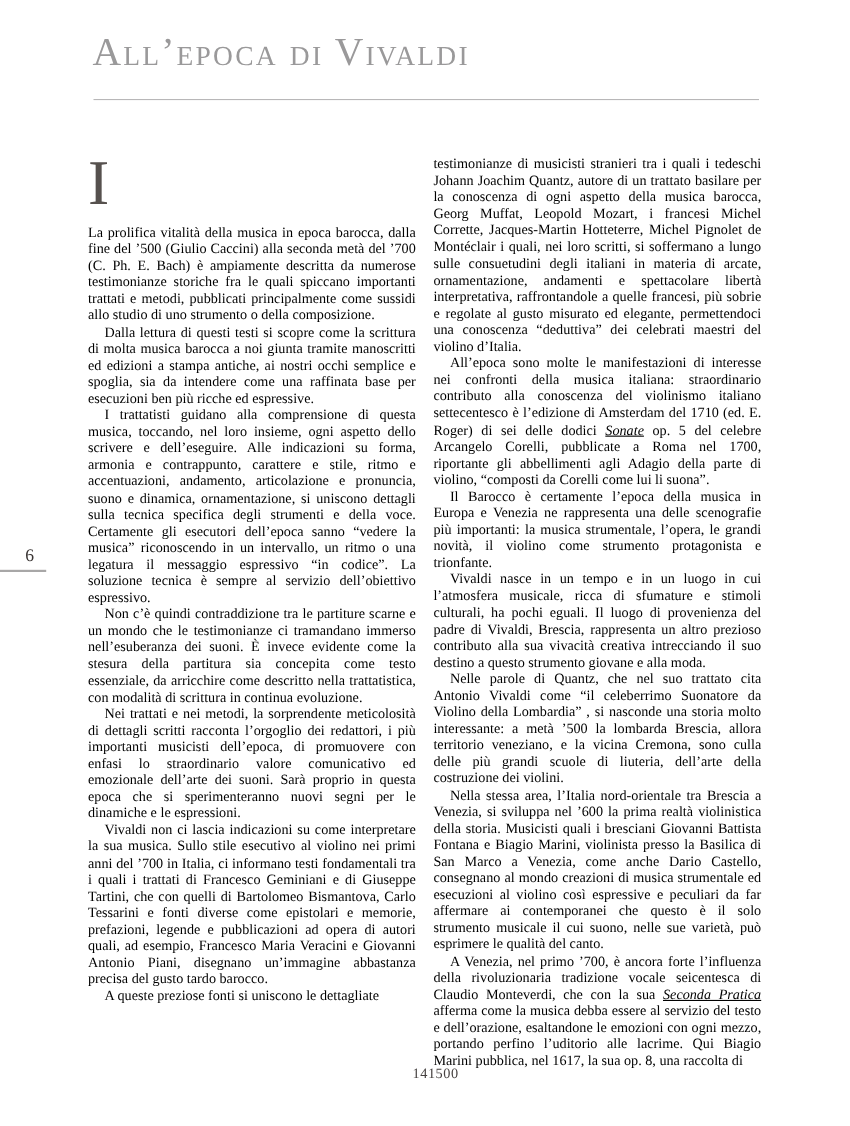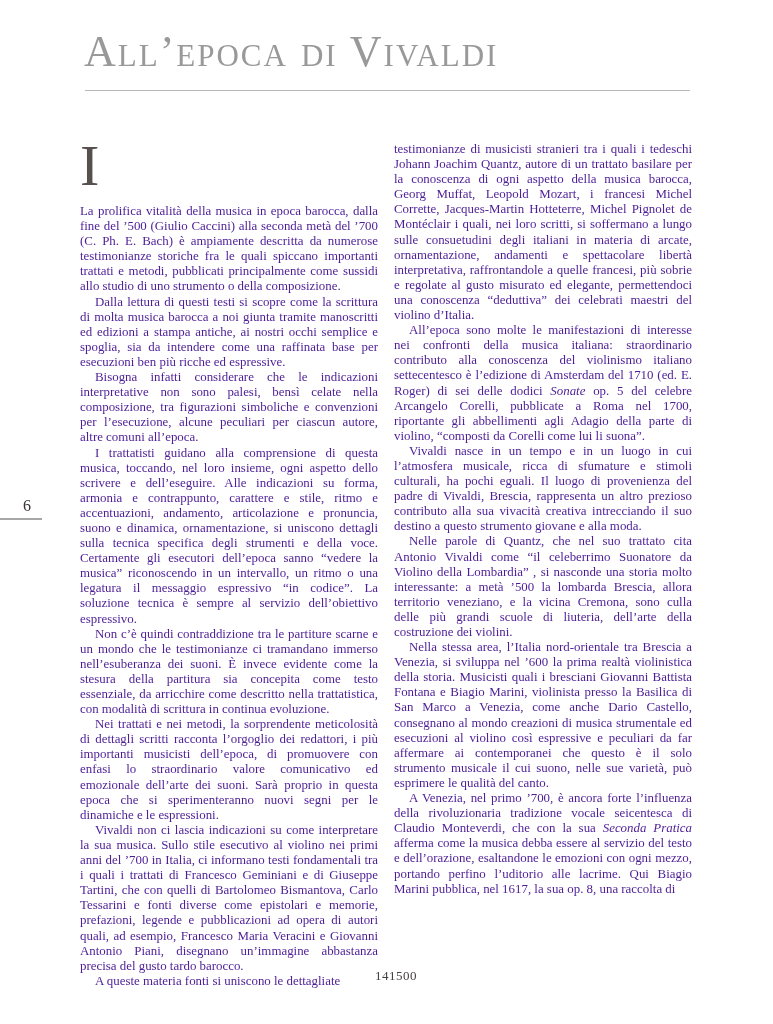--- a/index.html
+++ b/index.html
@@ -13,21 +13,21 @@
     height: 1024px;
     font-family: "Liberation Serif", serif;
     overflow: hidden;
   }
 
   
   .page-title {
     position: absolute;
     left: 84px;
     top: 26px;
-    font-size: 44px;
+    font-size: 36px;
     font-variant: small-caps;
     letter-spacing: 2px;
     color: #9a999a;
     white-space: nowrap;
   }
   .title-rule {
     position: absolute;
     left: 85px;
     top: 90px;
     width: 605px;
@@ -87,24 +87,24 @@
     color: #4c4744;
     white-space: nowrap;
   }
 
   .para {
     clear: both;
     margin: 0;
     text-align: justify;
     font-size: 12.9px;
     line-height: 15.1px;
-    color: #4c1d95;
+    color: #000000;
   }
   .para.ind { text-indent: 15px; }
-  .para em { font-style: italic; }
+  .para em { font-style: italic; text-decoration: underline; }
 
   
   .footer-num {
     position: absolute;
     left: 14px;
     top: 968px;
     width: 764px;
     text-align: center;
     font-size: 13px;
     letter-spacing: 0.5px;
@@ -122,30 +122,30 @@
   <div class="margin-num-rule"></div>
 </div>
 
 <div class="columns">
   <div class="col" id="col-left">
     <div class="heading-block">
       <span class="dropcap">I</span>
     </div>
   <p class="para"><span>La prolifica vitalità della musica in epoca barocca, dalla fine del ’500 (Giulio Caccini) alla seconda metà del ’700 (C. Ph. E. Bach) è ampiamente descritta da numerose testimonianze storiche fra le quali spiccano importanti trattati e metodi, pubblicati principalmente come sussidi allo studio di uno strumento o della composizione.</span></p>
       <p class="para ind"><span>Dalla lettura di questi testi si scopre come la scrittura di molta musica barocca a noi giunta tramite manoscritti ed edizioni a stampa antiche, ai nostri occhi semplice e spoglia, sia da intendere come una raffinata base per esecuzioni ben più ricche ed espressive.</span></p>
-      <p class="para ind"><span>Bisogna infatti considerare che le indicazioni interpretative non sono palesi, bensì celate nella composizione, tra figurazioni simboliche e convenzioni per l’esecuzione, alcune peculiari per ciascun autore, altre comuni all’epoca.</span></p>
       <p class="para ind"><span>I trattatisti guidano alla comprensione di questa musica, toccando, nel loro insieme, ogni aspetto dello scrivere e dell’eseguire. Alle indicazioni su forma, armonia e contrappunto, carattere e stile, ritmo e accentuazioni, andamento, articolazione e pronuncia, suono e dinamica, ornamentazione, si uniscono dettagli sulla tecnica specifica degli strumenti e della voce. Certamente gli esecutori dell’epoca sanno “vedere la musica” riconoscendo in un intervallo, un ritmo o una legatura il messaggio espressivo “in codice”. La soluzione tecnica è sempre al servizio dell’obiettivo espressivo.</span></p>
       <p class="para ind"><span>Non c’è quindi contraddizione tra le partiture scarne e un mondo che le testimonianze ci tramandano immerso nell’esuberanza dei suoni. È invece evidente come la stesura della partitura sia concepita come testo essenziale, da arricchire come descritto nella trattatistica, con modalità di scrittura in continua evoluzione.</span></p>
       <p class="para ind"><span>Nei trattati e nei metodi, la sorprendente meticolosità di dettagli scritti racconta l’orgoglio dei redattori, i più importanti musicisti dell’epoca, di promuovere con enfasi lo straordinario valore comunicativo ed emozionale dell’arte dei suoni. Sarà proprio in questa epoca che si sperimenteranno nuovi segni per le dinamiche e le espressioni.</span></p>
       <p class="para ind"><span>Vivaldi non ci lascia indicazioni su come interpretare la sua musica. Sullo stile esecutivo al violino nei primi anni del ’700 in Italia, ci informano testi fondamentali tra i quali i trattati di Francesco Geminiani e di Giuseppe Tartini, che con quelli di Bartolomeo Bismantova, Carlo Tessarini e fonti diverse come epistolari e memorie, prefazioni, legende e pubblicazioni ad opera di autori quali, ad esempio, Francesco Maria Veracini e Giovanni Antonio Piani, disegnano un’immagine abbastanza precisa del gusto tardo barocco.</span></p>
-      <p class="para ind"><span>A queste materia fonti si uniscono le dettagliate</span></p>
+      <p class="para ind"><span>A queste preziose fonti si uniscono le dettagliate</span></p>
     </div>
   <div class="col" id="col-right">
       <p class="para"><span>testimonianze di musicisti stranieri tra i quali i tedeschi Johann Joachim Quantz, autore di un trattato basilare per la conoscenza di ogni aspetto della musica barocca, Georg Muffat, Leopold Mozart, i francesi Michel Corrette, Jacques-Martin Hotteterre, Michel Pignolet de Montéclair i quali, nei loro scritti, si soffermano a lungo sulle consuetudini degli italiani in materia di arcate, ornamentazione, andamenti e spettacolare libertà interpretativa, raffrontandole a quelle francesi, più sobrie e regolate al gusto misurato ed elegante, permettendoci una conoscenza “deduttiva” dei celebrati maestri del violino d’Italia.</span></p>
       <p class="para ind"><span>All’epoca sono molte le manifestazioni di interesse nei confronti della musica italiana: straordinario contributo alla conoscenza del violinismo italiano settecentesco è l’edizione di Amsterdam del 1710 (ed. E. Roger) di sei delle dodici </span><em>Sonate</em><span> op. 5 del celebre Arcangelo Corelli, pubblicate a Roma nel 1700, riportante gli abbellimenti agli Adagio della parte di violino, “composti da Corelli come lui li suona”.</span></p>
+      <p class="para ind"><span>Il Barocco è certamente l’epoca della musica in Europa e Venezia ne rappresenta una delle scenografie più importanti: la musica strumentale, l’opera, le grandi novità, il violino come strumento protagonista e trionfante.</span></p>
       <p class="para ind"><span>Vivaldi nasce in un tempo e in un luogo in cui l’atmosfera musicale, ricca di sfumature e stimoli culturali, ha pochi eguali. Il luogo di provenienza del padre di Vivaldi, Brescia, rappresenta un altro prezioso contributo alla sua vivacità creativa intrecciando il suo destino a questo strumento giovane e alla moda.</span></p>
       <p class="para ind"><span>Nelle parole di Quantz, che nel suo trattato cita Antonio Vivaldi come “il celeberrimo Suonatore da Violino della Lombardia” , si nasconde una storia molto interessante: a metà ’500 la lombarda Brescia, allora territorio veneziano, e la vicina Cremona, sono culla delle più grandi scuole di liuteria, dell’arte della costruzione dei violini.</span></p>
       <p class="para ind"><span>Nella stessa area, l’Italia nord-orientale tra Brescia a Venezia, si sviluppa nel ’600 la prima realtà violinistica della storia. Musicisti quali i bresciani Giovanni Battista Fontana e Biagio Marini, violinista presso la Basilica di San Marco a Venezia, come anche Dario Castello, consegnano al mondo creazioni di musica strumentale ed esecuzioni al violino così espressive e peculiari da far affermare ai contemporanei che questo è il solo strumento musicale il cui suono, nelle sue varietà, può esprimere le qualità del canto.</span></p>
       <p class="para ind"><span>A Venezia, nel primo ’700, è ancora forte l’influenza della rivoluzionaria tradizione vocale seicentesca di Claudio Monteverdi, che con la sua </span><em>Seconda Pratica</em><span> afferma come la musica debba essere al servizio del testo e dell’orazione, esaltandone le emozioni con ogni mezzo, portando perfino l’uditorio alle lacrime. Qui Biagio Marini pubblica, nel 1617, la sua op. 8, una raccolta di</span></p>
     </div>
 </div>
 
 <div class="footer-num">141500</div>
 
 </body></html>

